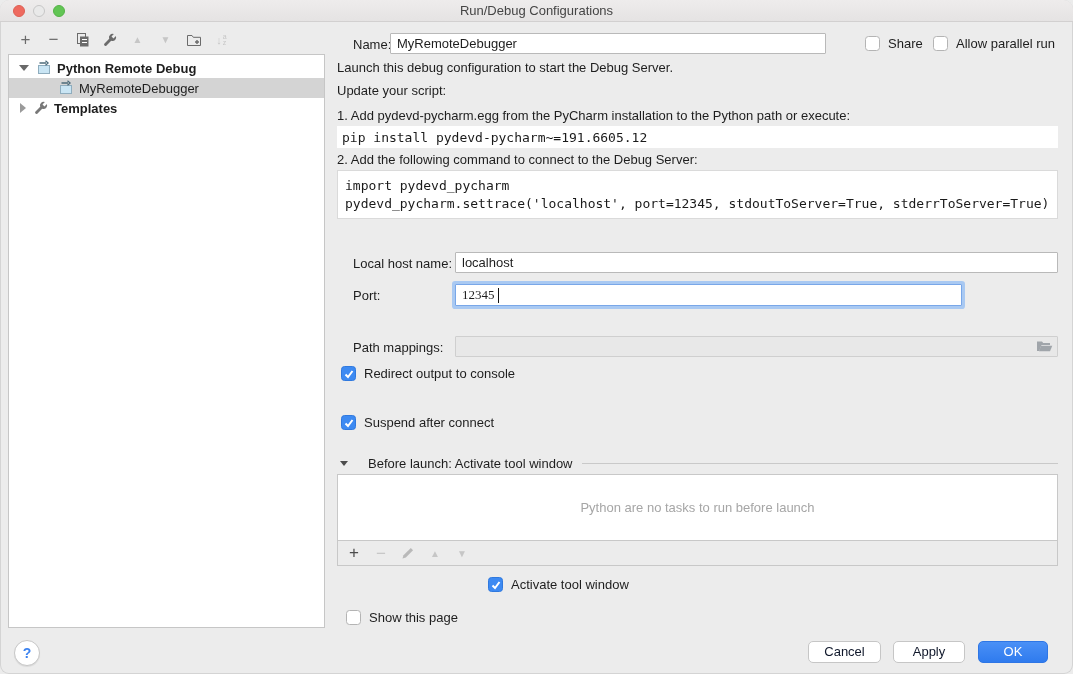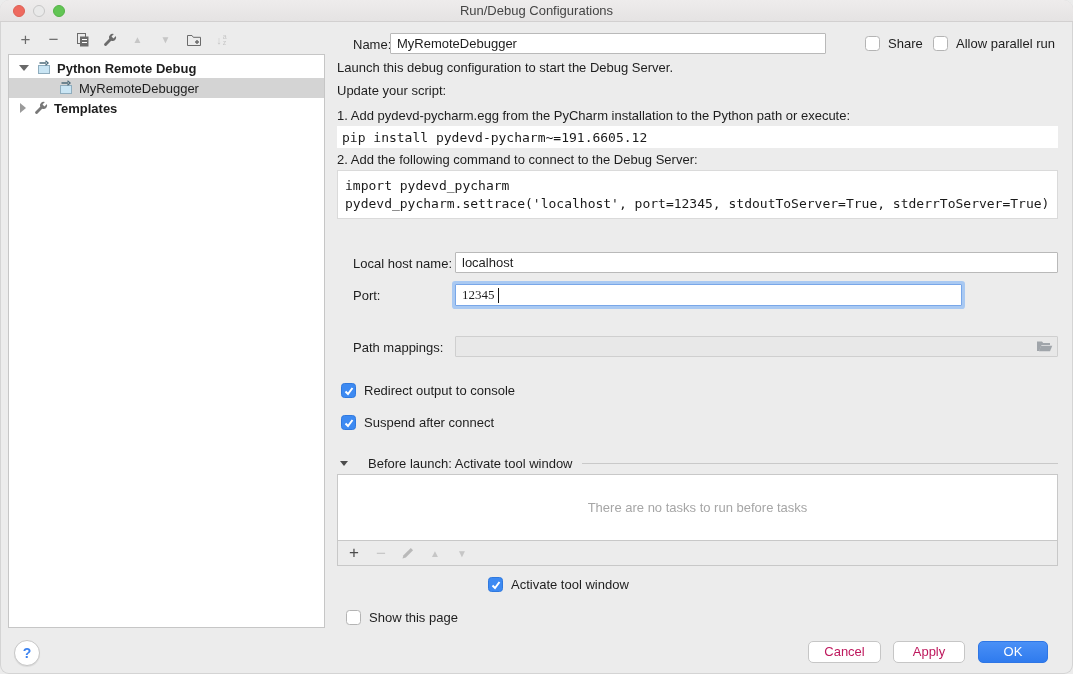--- a/index.html
+++ b/index.html
@@ -63,21 +63,21 @@
   .bl-rule { flex:1; height:1px; background:#c9c9c9; margin-left:9px; }
 
   .tasks-panel { position:absolute; left:337px; top:474px; width:721px; height:67px; background:#fff; border:1px solid #c8c8c8; display:flex; align-items:center; justify-content:center; }
   .tasks-empty { color:#a6a6a6; }
   .tasks-toolbar { position:absolute; left:337px; top:541px; width:721px; height:25px; background:#ececec; border:1px solid #c8c8c8; border-top:none; display:flex; align-items:center; gap:11px; padding-left:8px; }
   .tasks-toolbar .tbi { width:16px; height:16px; }
   .tasks-toolbar .tbi.dark { color:#4c4c4c; }
 
   
   .help-btn { position:absolute; left:14px; top:640px; width:26px; height:26px; border-radius:50%; background:#fff; border:1px solid #c6c6c6; box-shadow:0 1px 1px rgba(0,0,0,.08); color:#3b82f0; font-weight:bold; font-size:14px; display:flex; align-items:center; justify-content:center; }
-  .btn { position:absolute; top:641px; height:22px; border:1px solid #c6c6c6; border-radius:5px; background:#fff; font-family:"Liberation Sans",sans-serif; font-size:13px; text-align:center; line-height:20px; color:#be185d; }
+  .btn { position:absolute; top:641px; height:22px; border:1px solid #c6c6c6; border-radius:5px; background:#fff; font-family:"Liberation Sans",sans-serif; font-size:13px; text-align:center; line-height:20px; color:#0f172a; }
   .btn.cancel { left:808px; width:73px; }
   .btn.apply { left:893px; width:72px; }
   .btn.ok { left:978px; width:70px; background:linear-gradient(#4a90f6,#2f7bee); border-color:#2e76e5; color:#fff; }
 </style>
 </head>
 <body>
 
 <div class="window">
 
   <div class="titlebar">
@@ -192,21 +192,21 @@
   <input class="field focused" style="left: 455px; top: 284px; width: 507px; font-family: Liberation Serif, serif;" value="12345">
   <div class="caret" style="left:498px; top:288px;"></div>
 
   <div class="rowlabel" style="top:340px;">Path mappings:</div>
   <input class="field disabled" style="left: 455px; top: 336px; width: 603px;" disabled="" value="">
   <svg style="position:absolute; left:1036px; top:339px;" width="17" height="15" viewBox="0 0 17 15">
       <path d="M1 2.5h5l1.2 1.6H14v2H5.5L3.2 12H1z" fill="#a0a5aa"></path>
       <path d="M5 6.8h11.3L14 12.2H3z" fill="#a0a5aa"></path>
     </svg>
 
-  <div class="cbrow" style="left:341px; top:383px;">
+  <div class="cbrow" style="left:341px; top:366px;">
     <span class="cb checked">
         <svg width="12" height="12" viewBox="0 0 12 12">
           <polyline points="2.5,6.5 5,9 9.5,3" fill="none" stroke="#fff" stroke-width="2"></polyline>
         </svg>
       </span>
     <span>Redirect output to console</span>
   </div>
   <div class="cbrow" style="left:341px; top:415px;">
     <span class="cb checked">
         <svg width="12" height="12" viewBox="0 0 12 12">
@@ -215,21 +215,21 @@
       </span>
     <span>Suspend after connect</span>
   </div>
 
   <div class="bl-header">
     <span class="bl-tri"></span>
     <span class="bl-title">Before launch: Activate tool window</span>
     <span class="bl-rule"></span>
   </div>
   <div class="tasks-panel">
-    <span class="tasks-empty">There are no tasks to run before tasks</span>
+    <span class="tasks-empty">Python are no tasks to run before launch</span>
   </div>
   <div class="tasks-toolbar">
     <div class="tbi dark">
         <span class="glyph-plus">+</span>
       </div>
     <div class="tbi disabled">
         <span class="glyph-minus">−</span>
       </div>
     <div class="tbi disabled">
       <svg width="14" height="14" viewBox="0 0 14 14">

